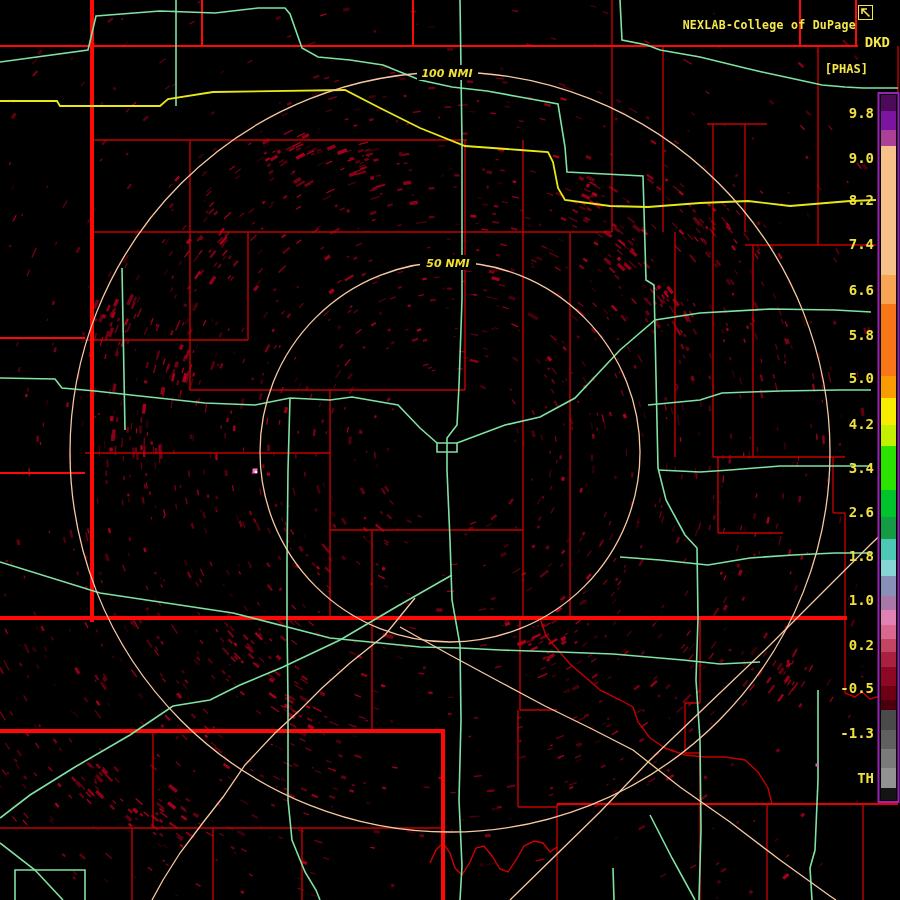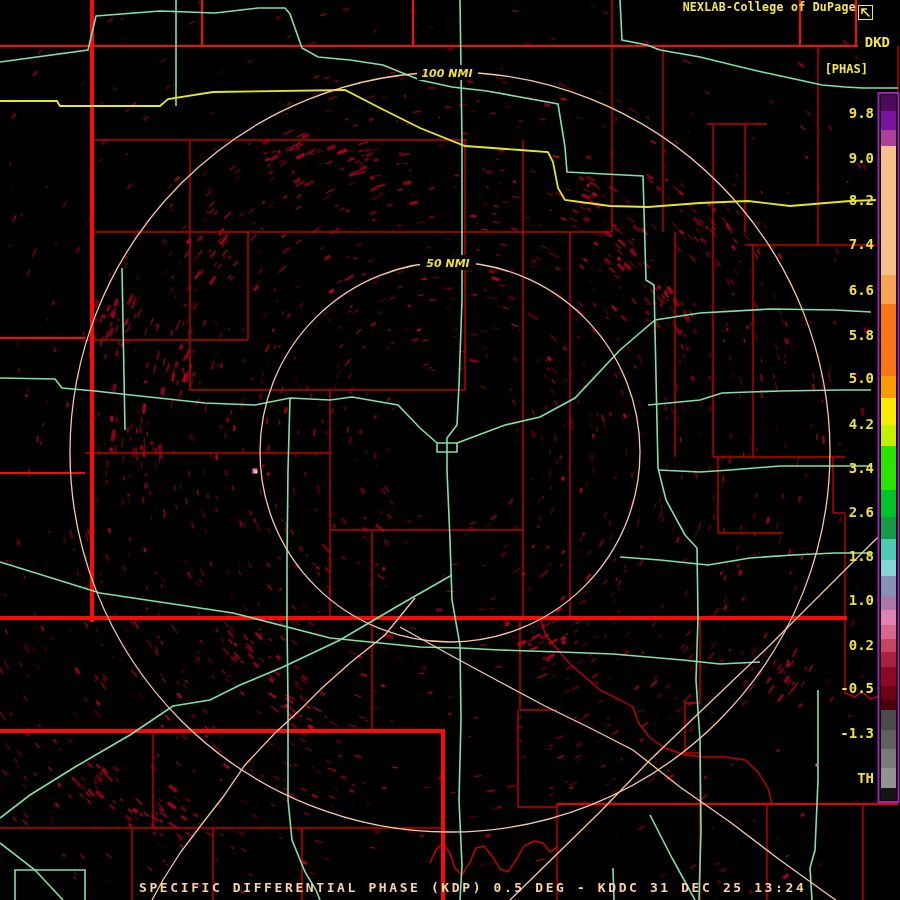--- a/index.html
+++ b/index.html
@@ -1,20 +1,20 @@
 <!DOCTYPE html>
 <html><head>
 <meta charset="utf-8">
 <style>
   html,body{margin:0;padding:0;background:#000;}
   #screen{position:relative;width:900px;height:900px;background:#000;overflow:hidden;
           font-family:"DejaVu Sans Mono","Liberation Mono",monospace;}
   #map-svg{position:absolute;left:0;top:0;}
   .hud{position:absolute;color:#f6e84a;white-space:pre;}
-  #title{top:0;right:44px;font-size:11.5px;font-weight:bold;letter-spacing:.3px;}
+  #title{top:18px;right:44px;font-size:11.5px;font-weight:bold;letter-spacing:.3px;}
   #link-ico{position:absolute;top:5px;right:27px;width:13px;height:13px;border:1.5px solid #f6e84a;}
   #link-ico svg{display:block}
   #prod-id{top:34px;right:10px;font-size:14px;font-weight:bold;}
   #prod-units{top:62px;right:32px;font-size:12px;font-weight:bold;}
   #status{position:absolute;left:139px;top:880px;font-size:13px;font-weight:bold;
           letter-spacing:2.6px;color:#f8d2a2;white-space:pre;}
   .cb-label{font:bold 14px "DejaVu Sans Mono",monospace;fill:#f0e040;}
   .ring-label{font:italic bold 11px "DejaVu Sans","Liberation Sans",sans-serif;fill:#f0e030;}
 </style>
 </head>
@@ -234,14 +234,13 @@
   </svg>
 
   <div id="title" class="hud">NEXLAB-College of DuPage</div>
   <div id="link-ico">
     <svg width="13" height="13" viewBox="0 0 13 13">
       <path d="M10.5 10.5 L3.5 3.5 M3 8 L3 3 L8 3" stroke="#f6e84a" stroke-width="1.6" fill="none"></path>
     </svg>
   </div>
   <div id="prod-id" class="hud">DKD</div>
   <div id="prod-units" class="hud">[PHAS]</div>
-  <div id="status">SPECIFIC DIFFERENTIAL PHASE (KDP) 0.5 DEG - KDDC 31 DEC 25 13:24</div>
 </div>
 
 </body></html>

